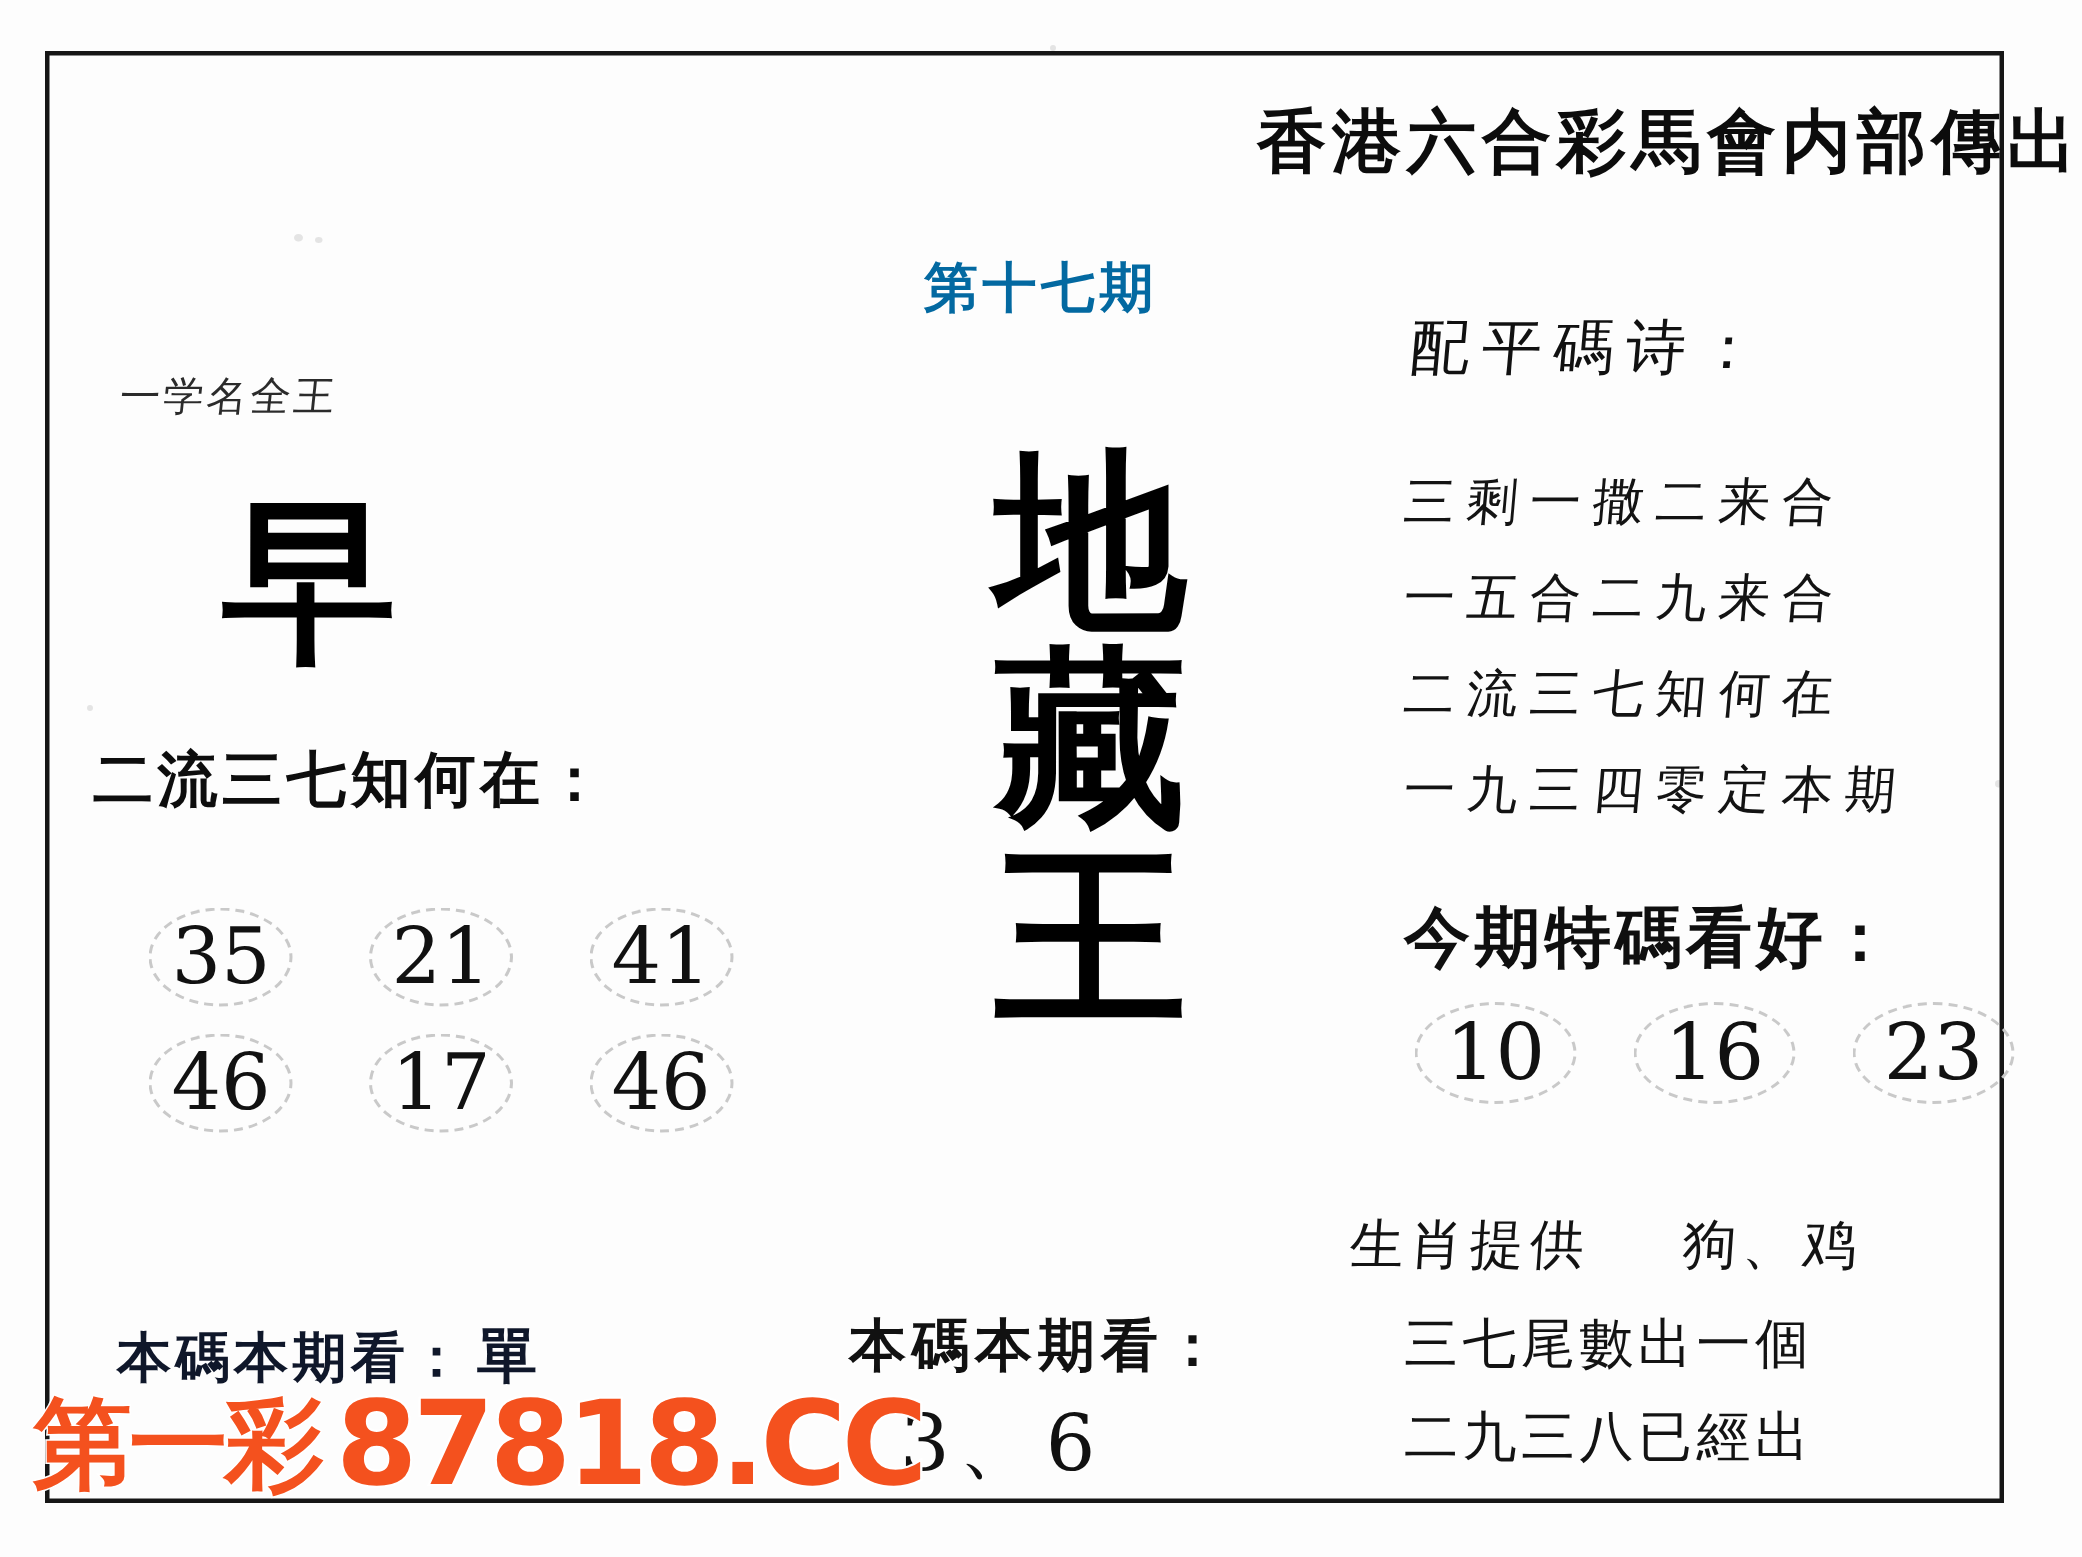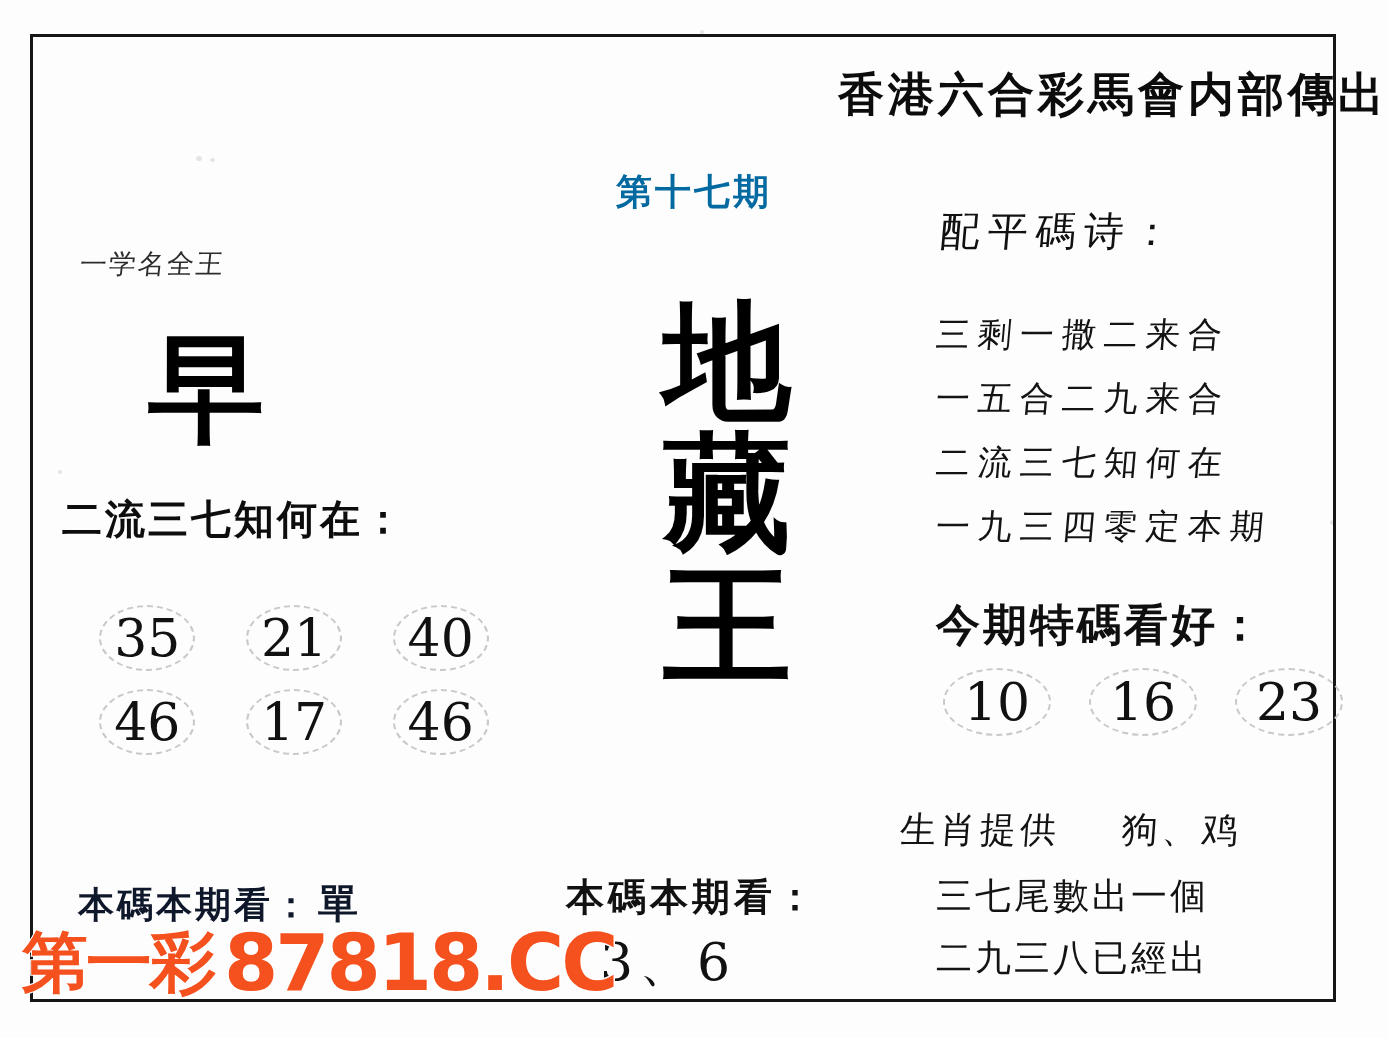--- a/index.html
+++ b/index.html
@@ -309,21 +309,21 @@
       <div class="num-cell">
         <span class="ellipse"></span>
         <span class="val">35</span>
       </div>
       <div class="num-cell">
         <span class="ellipse"></span>
         <span class="val">21</span>
       </div>
       <div class="num-cell">
         <span class="ellipse"></span>
-        <span class="val">40</span>
+        <span class="val">41</span>
       </div>
     </div>
     <div class="num-row">
       <div class="num-cell">
         <span class="ellipse"></span>
         <span class="val">46</span>
       </div>
       <div class="num-cell">
         <span class="ellipse"></span>
         <span class="val">17</span>

